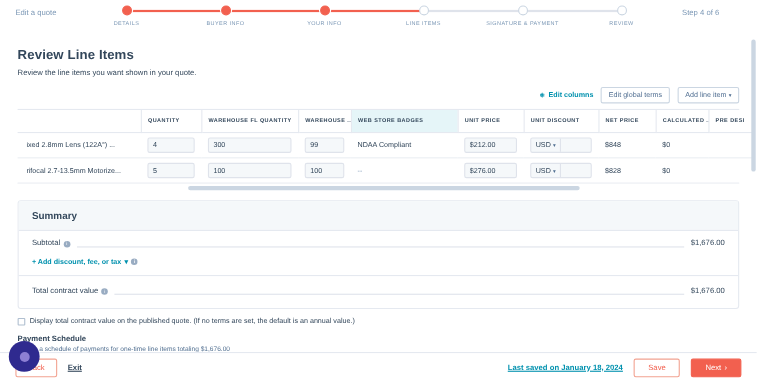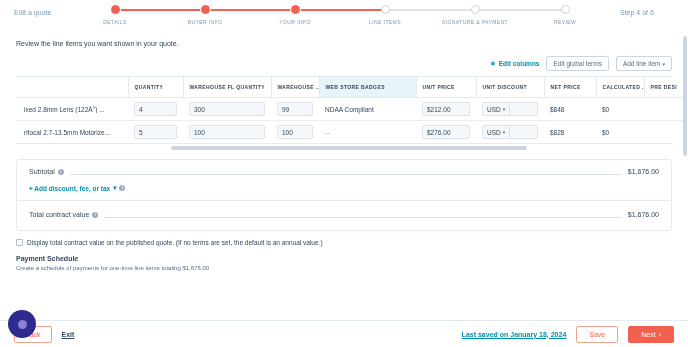--- a/index.html
+++ b/index.html
@@ -447,20 +447,21 @@
       <div class="dot"></div>
       <div class="step-label">REVIEW</div>
     </div>
   </div>
   <div class="step-count">Step 4 of 6</div>
 </div>
 
 <div class="page">
   <div class="content-inner">
 
+    <div class="page-title">Review Line Items</div>
     <div class="page-sub">Review the line items you want shown in your quote.</div>
 
     <div class="table-toolbar">
       <div class="link-btn">
         <span class="gear">
           <svg viewBox="0 0 16 16" width="7" height="7" fill="#0091ae">
               <path d="M8 5.2a2.8 2.8 0 100 5.6 2.8 2.8 0 000-5.6zm0 4.3a1.5 1.5 0 110-3 1.5 1.5 0 010 3z"></path>
               <path d="M14 9.1l-1-.6a5.3 5.3 0 000-1l1-.6-1.3-2.2-1.1.4a5.2 5.2 0 00-.9-.5L10.6 3H8l-.2 1.6c-.3.1-.6.3-.9.5l-1.1-.4L4.5 6.9l1 .6a5.3 5.3 0 000 1l-1 .6 1.3 2.2 1.1-.4c.3.2.6.4.9.5L8 13h2.6l.2-1.6c.3-.1.6-.3.9-.5l1.1.4L14 9.1z" opacity="0.65"></path>
             </svg>
         </span>
@@ -568,20 +569,21 @@
         </tbody>
       </table>
     </div>
 
     <div class="hscroll">
       <div class="track"></div>
       <div class="thumb"></div>
     </div>
 
     <div class="summary-card">
+      <div class="summary-head">Summary</div>
 
       <div class="sum-row">
         <span class="label">
           <span>Subtotal</span>
           <i class="info-i">i</i>
         </span>
         <span class="dots"></span>
         <span class="value">$1,676.00</span>
       </div>
 

